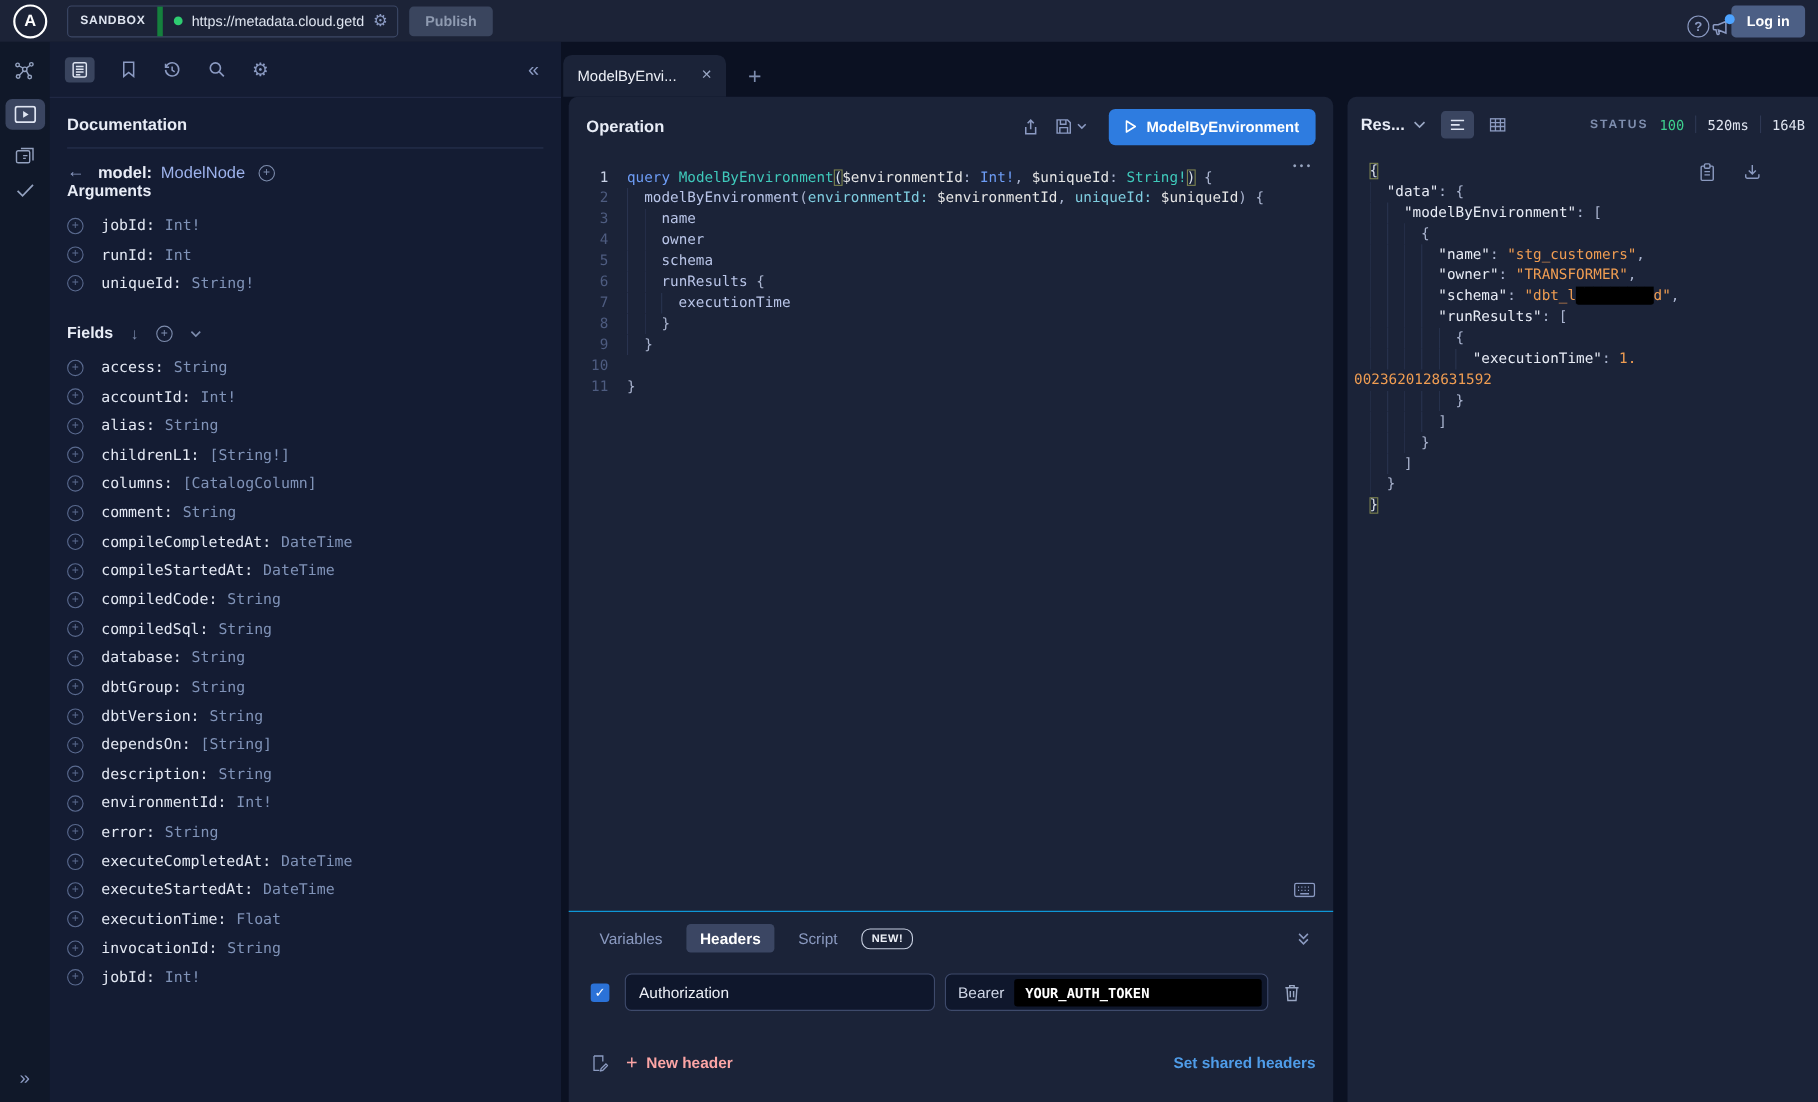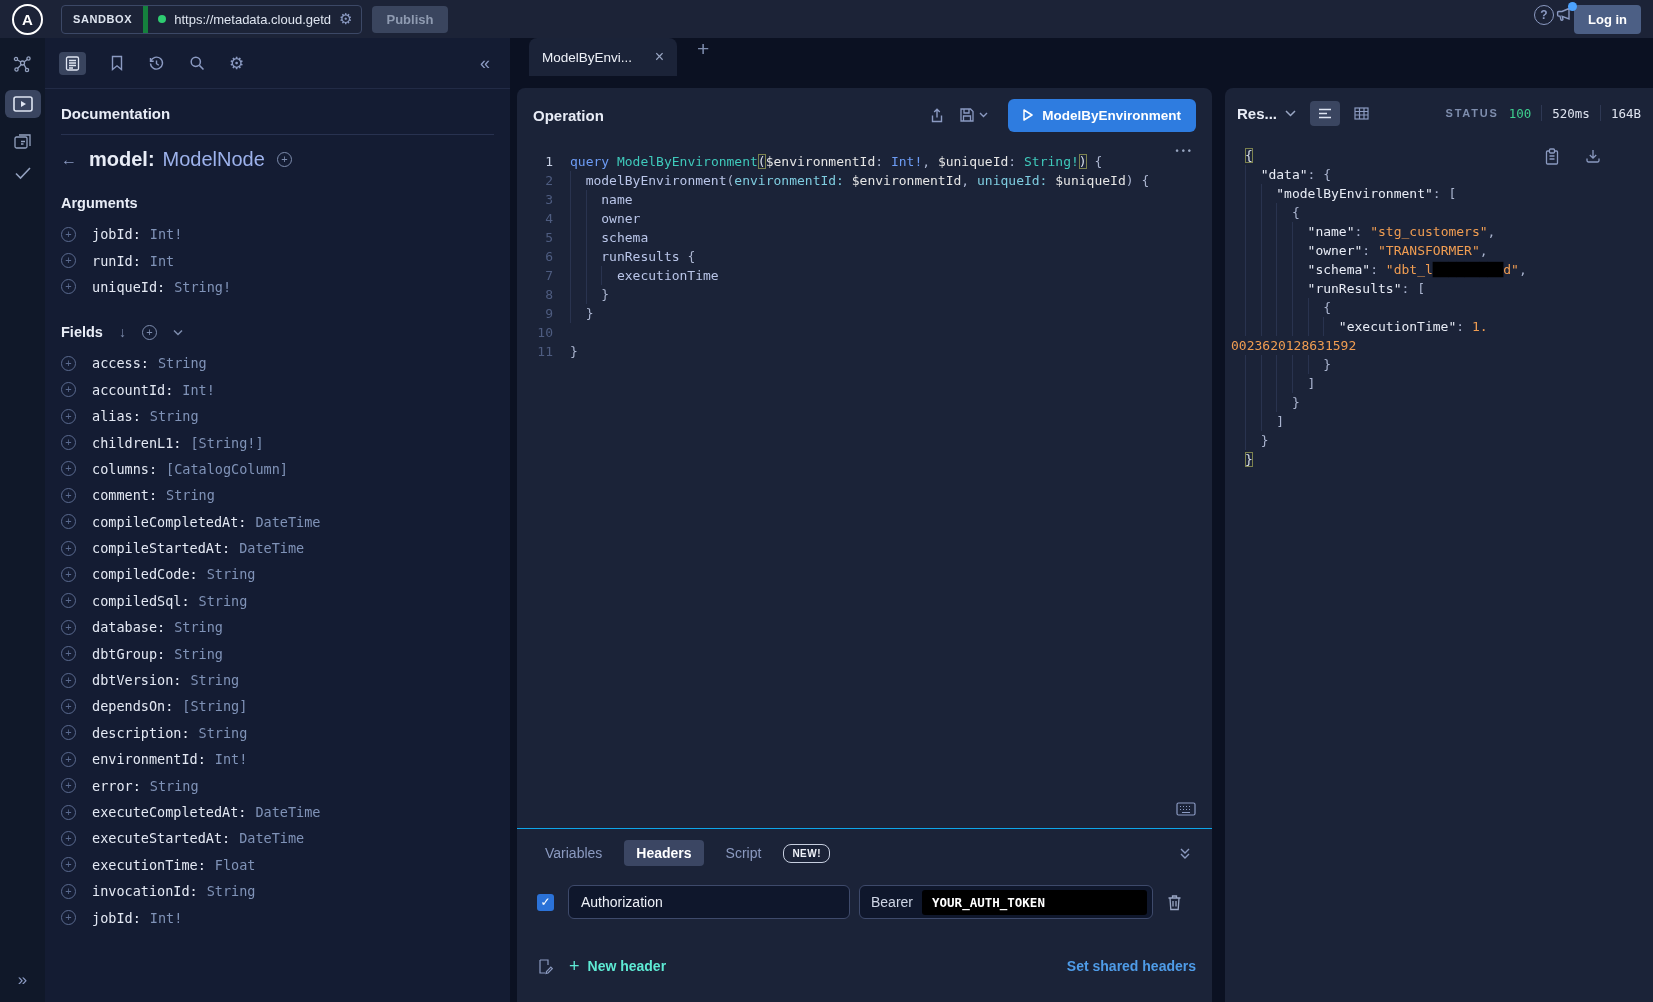--- a/index.html
+++ b/index.html
@@ -15,21 +15,21 @@
   .urlgroup{display:flex;align-items:center;height:27px;border:1px solid #3c4866;border-radius:4px;
             margin-left:18px;background:#1c2337}
   .sandbox{padding:0 11px;font-size:11px;font-weight:bold;letter-spacing:.6px;color:#dfe5f0;
            border-right:5px solid #15803d;height:100%;display:flex;align-items:center}
   .gdot{width:8px;height:8px;border-radius:50%;background:#2ecc71;margin:0 8px 0 10px;flex:none}
   .url{font-size:13px;color:#dfe5f0;white-space:nowrap;overflow:hidden;max-width:188px}
   .gear{color:#8b9ac2;font-size:15px;padding:0 8px}
   .gear::before{content:"⚙"}
   .publish{background:#3a455e;color:#8f9bb1;font-weight:bold;font-size:13px;padding:6px 15px;
            border-radius:4px;margin-left:10px}
-  .tb-right{margin-left:auto;display:flex;align-items:flex-start;gap:0}
+  .tb-right{margin-left:auto;display:flex;align-items:flex-end;gap:0}
   .qicon{width:20px;height:20px;border:1.5px solid #8b9ac2;border-radius:50%;color:#8b9ac2;
          font-size:12px;font-weight:bold;display:flex;align-items:center;justify-content:center;box-sizing:border-box}
   .qicon::before{content:"?"}
   .mega{position:relative;color:#8b9ac2}
   .mega .dot{position:absolute;top:-3px;right:-3px;width:9px;height:9px;background:#4da3ff;border-radius:50%}
   .login{background:#4c5f85;color:#fff;font-weight:bold;font-size:13px;padding:7px 14px;border-radius:4px}
 
   
   .rail{position:absolute;left:0;top:38px;bottom:0;width:45px;background:#101829;display:flex;
         flex-direction:column;align-items:center;padding-top:16px;gap:15px;box-sizing:border-box}
@@ -41,39 +41,39 @@
   
   .docs{position:absolute;left:45px;top:38px;bottom:0;width:465px;background:#141c33;box-sizing:border-box;overflow:hidden}
   .docs-head{height:50px;display:flex;align-items:center;padding:0 14px;gap:24px;border-bottom:1px solid #222b46}
   .dicon{color:#8b9ac2}
   .dicon-active{background:#39445e;border-radius:4px;padding:4px 6px;color:#dfe5f2}
   .collapse{margin-left:auto;font-size:18px;color:#8b9ac2;padding-right:6px}
   .collapse::before{content:"«"}
   .docs-body{padding:16px 16px 0 16px}
   .doc-title{font-size:15px;font-weight:bold;margin:0 0 12px}
   .doc-hr{border:none;border-top:1px solid #283250;margin:0 0 13px}
-  .bc{display:flex;align-items:center;gap:12px;font-size:20px;margin-bottom:24px}
+  .bc{display:flex;align-items:center;gap:12px;font-size:15px;}
   .bc-arrow{color:#8b9ac2;font-size:16px}
   .bc-arrow::before{content:"←"}
   .bc-name{font-weight:bold}
   .bc-type{color:#9db2ec;margin-left:-4px}
   .sec{font-weight:bold;font-size:14.5px;margin:0 0 10px}
   .sec-fields{display:flex;align-items:center;gap:16px;margin:24px 0 10px}
   .mini{color:#7d8cad;font-size:14px}
   .sort-icon::before{content:"↓"}
   .frow{display:flex;align-items:center;height:26.4px}
   .cplus{width:15px;height:15px;border:1px solid #5a6a8f;border-radius:50%;color:#5a6a8f;font-size:11px;
          line-height:13px;text-align:center;flex:none;box-sizing:border-box}
   .cplus::before{content:"+"}
   .cplus.dim{border-color:#7d8cad;color:#7d8cad}
   .fname{font-family:"DejaVu Sans Mono",monospace;font-size:13.5px;color:#e4e9f4;margin-left:16px}
   .ftype{font-family:"DejaVu Sans Mono",monospace;font-size:13.5px;color:#8093b8;margin-left:9px}
 
   
-  .tabbar{position:absolute;left:510px;top:38px;height:50px;right:0;display:flex;padding-left:19px}
+  .tabbar{position:absolute;left:510px;top:38px;height:50px;right:0;display:flex;align-items:flex-end;padding-left:2px}
   .tab{height:38px;background:#1b2338;border-radius:8px 8px 0 0;display:flex;align-items:center;
        padding:0 13px;gap:14px;font-size:13.5px;color:#eef1f8;width:148px;box-sizing:border-box}
   .tab-label{overflow:hidden;white-space:nowrap;flex:1}
   .tab-close{color:#9aa7c4;font-size:16px}
   .tab-close::before{content:"×"}
   .newtab{color:#7d8cad;font-size:21px;margin:0 0 8px 20px;line-height:1}
   .newtab::before{content:"+"}
 
   
   .card{position:absolute;left:517px;top:88px;width:695px;bottom:0;background:#1b2338;border-radius:8px 8px 0 0}
@@ -113,21 +113,21 @@
   .hkey{width:282px;height:34px;background:#0f172c;border:1px solid #3e4a6b;border-radius:6px;color:#eef1f8;
         font-size:14px;padding:0 12px;box-sizing:border-box;margin-left:14px;font-family:"Liberation Sans",sans-serif}
   .hval{width:294px;height:34px;background:#0f172c;border:1px solid #3e4a6b;border-radius:6px;display:flex;
         align-items:center;padding:0 5px 0 11px;gap:9px;box-sizing:border-box;margin-left:9px}
   .bearer{color:#cfd6e6;font-size:14px;flex:none}
   .token{background:#000;border-radius:3px;color:#fff;font-family:"DejaVu Sans Mono",monospace;font-weight:bold;
          font-size:12.5px;padding:5px 10px;flex:1;white-space:nowrap;overflow:hidden}
   .trash{color:#9aa7c4;margin-left:14px}
   .tray-foot{display:flex;align-items:center;gap:16px;padding:0 16px 0 20px;margin-top:38px}
   .editjson{color:#8b9ac0}
-  .newheader{color:#5eead4;font-weight:bold;font-size:14px;display:flex;align-items:center;gap:8px}
+  .newheader{color:#fca5a5;font-weight:bold;font-size:14px;display:flex;align-items:center;gap:8px}
   .nh-plus{font-size:18px;font-weight:normal;line-height:1}
   .nh-plus::before{content:"+"}
   .setshared{margin-left:auto;color:#4f9ce8;font-weight:bold;font-size:14px}
 
   
   .resp{position:absolute;left:1225px;top:88px;right:0;bottom:0;background:#1b2338;border-radius:8px 0 0 0}
   .resp-head{height:50px;display:flex;align-items:center;padding:0 12px}
   .resp-title{font-size:15px;font-weight:bold;white-space:nowrap}
   .resp-chev{color:#9aa7c4;margin-left:8px}
   .vtoggle{display:flex;align-items:center;gap:6px;margin-left:14px}

